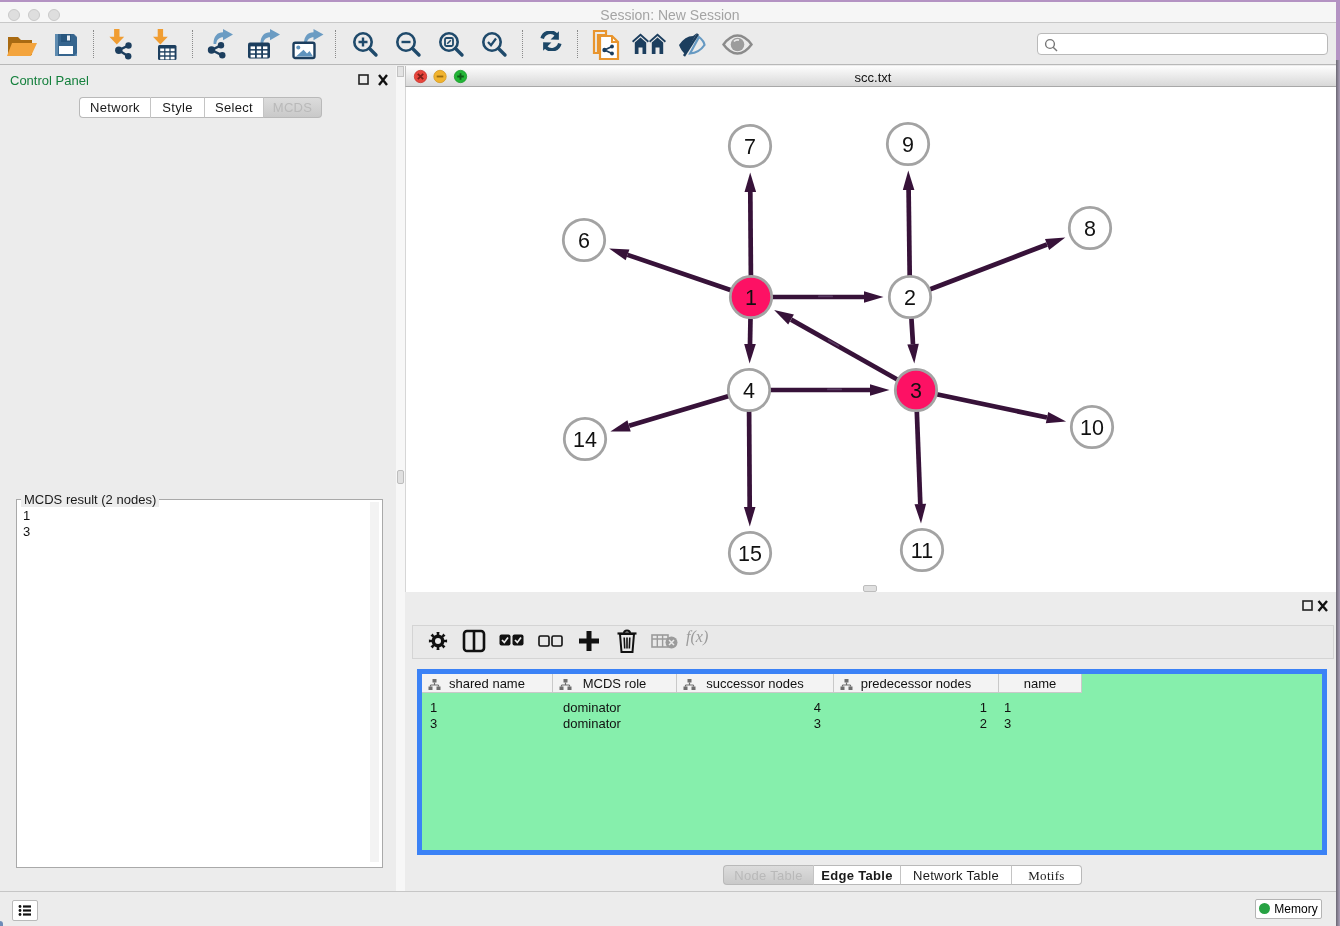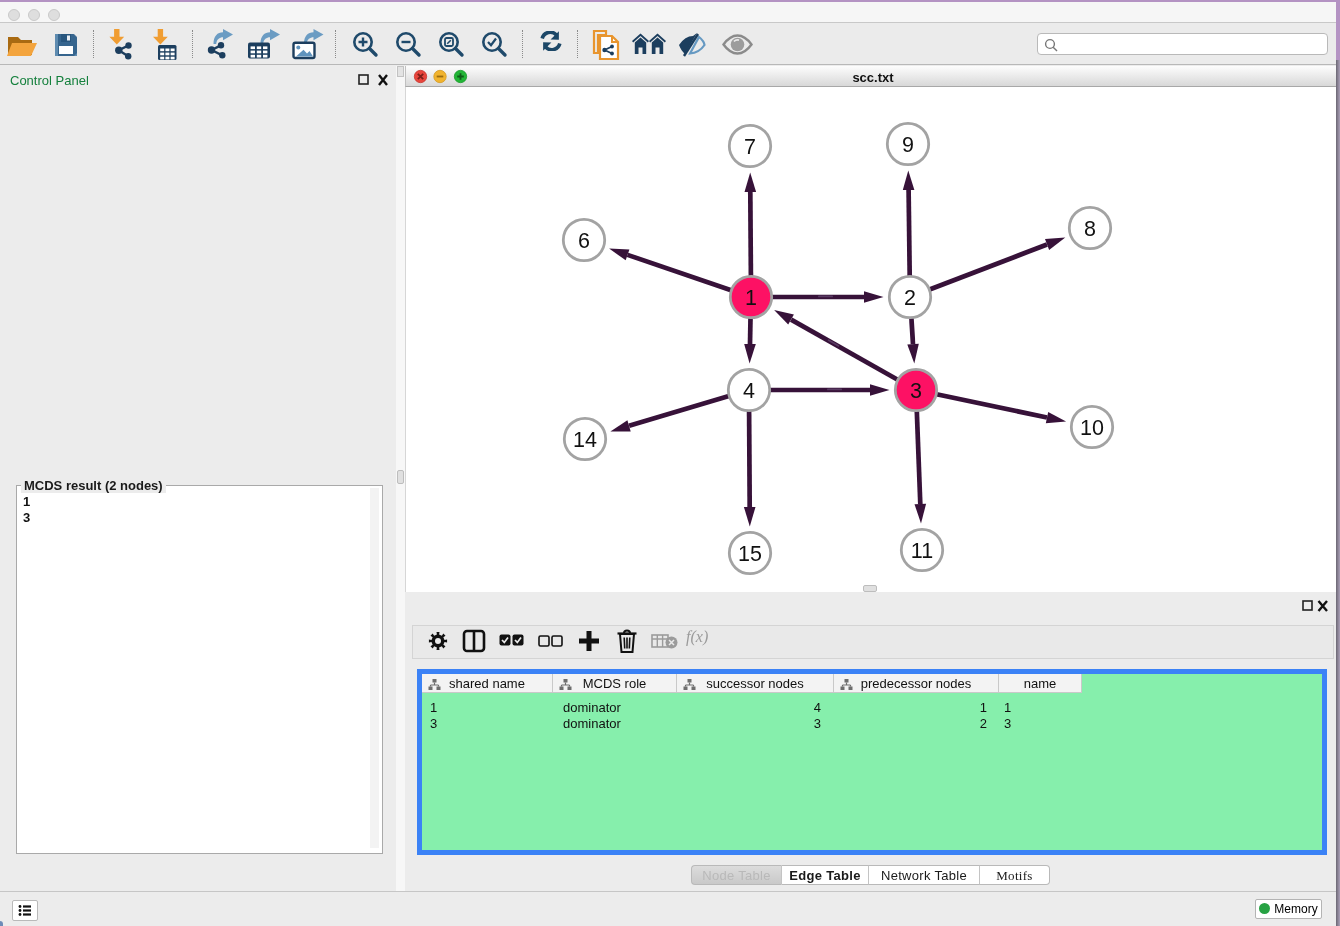--- a/index.html
+++ b/index.html
@@ -23,30 +23,30 @@
 .tabbar { position:absolute; display:flex; height:21px; z-index:5; }
 .tab { letter-spacing:0.3px; font-size:13px; color:#1a1a1a; background:#fff; border-top:1px solid #b9b9b9; border-bottom:1px solid #b9b9b9; border-right:1px solid #c4c4c4; text-align:center; line-height:20px; }
 .tab.first { border-left:1px solid #b9b9b9; border-radius:4px 0 0 4px; }
 .tab.last { border-right:1px solid #b9b9b9; border-radius:0 4px 4px 0; }
 .tab.sel { background:linear-gradient(#dcdcdc,#c9c9c9); color:#b9b9b9; }
 #cpcontent { position:absolute; left:8px; top:42px; width:381px; height:381px; border:1px solid #c6c6c6; border-radius:4px; background:#e6e6e6; }
 #cpinner { position:absolute; left:3px; top:16px; width:373px; height:360px; background:#ececec; border:1px solid #e2e2e2; }
 #optlabel { position:absolute; left:0; top:29px; width:100%; text-align:center; font-size:13px; color:#1a1a1a; }
 #combo { position:absolute; left:36px; top:52px; width:311px; height:20px; background:#fff; border:1px solid #b3b3b3; border-radius:5px; font-size:13px; line-height:18px; padding-left:13px; color:#111; }
 .btn { position:absolute; height:20px; background:#fff; border:1px solid #b3b3b3; border-radius:4px; font-size:13px; text-align:center; line-height:18px; color:#111; }
-#mcdsbox { position:absolute; left:16px; top:419px; width:367px; height:369px; border:1px solid #a9a9a9; background:#fff;font-weight:bold; }
+#mcdsbox { position:absolute; left:16px; top:433px; width:367px; height:369px; border:1px solid #a9a9a9; background:#fff; }
 #mcdstitle { position:absolute; left:4px; top:-8px; background:#ececec; padding:0 3px; font-size:13px; color:#1a1a1a; }
 #mcdsscroll { position:absolute; right:3px; top:2px; width:9px; height:360px; background:#f3f3f3; }
 
 
 #vsplit { left:396px; top:66px; width:9px; height:825px; background:#f7f7f7; }
 
 
 #nettitle { left:405px; top:66px; width:935px; height:21px; background:linear-gradient(#fdfdfd,#d8d8d8); border-bottom:1px solid #a8a8a8; border-left:1px solid #c0c0c0; }
-#netname { position:absolute; left:0; top:4px; width:100%; text-align:center; font-size:13px; font-weight:bold; color:#111; }
+#netname { position:absolute; left:0; top:4px; width:100%; text-align:center; font-size:13px; font-weight:normal; color:#111; }
 #netcanvas { left:405px; top:87px; width:935px; height:505px; background:#fff; border-left:1px solid #d6d6d6; }
 
 
 #tpanel { left:405px; top:592px; width:935px; height:299px; background:#ececec; }
 #tptitle { position:absolute; left:10px; top:6px; font-size:13px; color:#1a1a1a;margin-top:32px; }
 #ttoolbar { position:absolute; left:7px; top:33px; width:922px; height:34px; background:#e9e9e9; border:1px solid #d4d4d4; }
 #tablebox { position:absolute; left:12px; top:77px; width:910px; height:186px; background:#86efac; border:5px solid #3b82f6; }
 .th { position:absolute; top:0; height:19px; background:#f3f3f3; border-right:1px solid #c9c9c9; border-bottom:1px solid #c9c9c9; font-size:13px; color:#111; text-align:center; line-height:19px; }
 .td { position:absolute; font-size:13px; color:#111; height:16px; line-height:16px; }
 .hicon { width:13px; height:13px; }
@@ -55,20 +55,21 @@
 #membtn { position:absolute; left:1255px; top:7px; width:67px; height:20px; background:#fff; border:1px solid #b4b4b4; border-radius:2px; font-size:12px; text-align:center; line-height:18px; }
 #listbtn { position:absolute; left:12px; top:8px; width:26px; height:21px; background:#fff; border:1px solid #b9b9b9; border-radius:2px; }
 </style>
 </head>
 <body>
 <div class="abs" id="topstrip"></div>
 <div class="abs" id="titlebar">
   <div class="tl" style="left:8px;"></div>
   <div class="tl" style="left:28px;"></div>
   <div class="tl" style="left:48px;"></div>
+  <div id="wtitle">Session: New Session</div>
 </div>
 <div class="abs" id="toolbar">
   <svg class="ticon" style="left:6px;top:10px;" width="34" height="26" viewBox="0 0 34 26">
     <path d="M2 4 L12 4 L15 7 L26 7 L26 22 L2 22 Z" fill="#a96a12"></path>
     <path d="M6 10 L31 10 L25 23 L1 23 Z" fill="#f3a43d"></path>
   </svg>
   <svg class="ticon" style="left:53px;top:9px;" width="26" height="26" viewBox="0 0 26 26">
     <path d="M2 2 L20 2 L24 6 L24 24 L2 24 Z" fill="#5e8bb0"></path>
     <path d="M5 2 L21 2 L24 5 L24 21 L21 24 L5 24 Z" fill="#2f5e88" opacity="0.85"></path>
     <rect x="8" y="2" width="10" height="8" fill="#28567e"></rect>
@@ -185,20 +186,26 @@
       <path d="M9.2 9.2 L13 13" stroke="#777" stroke-width="1.4"></path>
     </svg>
   </div>
 </div>
 <div class="abs" id="cpanel">
   <div id="cptitle">Control Panel</div>
   <svg class="abs" style="left:358px;top:8px;" width="32" height="12" viewBox="0 0 32 12">
     <rect x="1" y="1" width="9" height="9" fill="none" stroke="#222" stroke-width="1.6"></rect>
     <path d="M21 1 L29 11 M29 1 L21 11" stroke="#111" stroke-width="2.4"></path>
   </svg>
+  <div class="tabbar" style="left:79px; top:31px;">
+    <div class="tab first" style="width:72px;">Network</div>
+    <div class="tab" style="width:54px;">Style</div>
+    <div class="tab" style="width:59px;">Select</div>
+    <div class="tab last sel" style="width:58px;">MCDS</div>
+  </div>
   <div id="mcdsbox">
     <div id="mcdstitle">MCDS result (2 nodes)</div>
     <div style="position:absolute;left:6px;top:8px;font-size:13px;line-height:16px;color:#111;">1<br>3</div>
     <div id="mcdsscroll"></div>
   </div>
 </div>
 <div class="abs" id="vsplit"></div>
 <div class="abs" style="left:397px;top:470px;width:7px;height:14px;background:#e0e0e0;border:1px solid #bdbdbd;border-radius:2px;z-index:9;"></div>
 <div class="abs" style="left:397px;top:66px;width:7px;height:11px;background:#e3e3e3;border:1px solid #c2c2c2;z-index:9;"></div>
 <div class="abs" style="left:863px;top:585px;width:14px;height:7px;background:#e0e0e0;border:1px solid #bdbdbd;border-radius:2px;z-index:9;"></div>
@@ -355,21 +362,21 @@
       <g id="hier">
         <rect x="4.5" y="1" width="4" height="3.5" fill="#6e6e6e"></rect>
         <path d="M6.5 4.5 L6.5 7 M2.5 7 L10.5 7 M2.5 7 L2.5 8.5 M10.5 7 L10.5 8.5" stroke="#6e6e6e" stroke-width="1.2" fill="none"></path>
         <rect x="0.5" y="8.5" width="4" height="3.5" fill="#6e6e6e"></rect>
         <rect x="8.5" y="8.5" width="4" height="3.5" fill="#6e6e6e"></rect>
       </g>
     </defs>
       </svg>
   </div>
   <div id="btabs">
-    <div class="tab first sel" style="width:91px;">Node Table</div>
+    <div class="tab first sel" style="width:91px;margin-left:32px;">Node Table</div>
     <div class="tab" style="width:87px;font-weight:bold;">Edge Table</div>
     <div class="tab" style="width:111px;">Network Table</div>
     <div class="tab last" style="width:70px;font-family:Liberation Serif, serif;">Motifs</div>
   </div>
 </div>
 <div class="abs" id="statusbar">
   <div id="listbtn">
     <svg width="24" height="19" viewBox="0 0 24 19">
       <circle cx="7" cy="5.5" r="1.4" fill="#111"></circle>
         <rect x="10" y="4.4" width="8" height="2.2" fill="#111"></rect>

